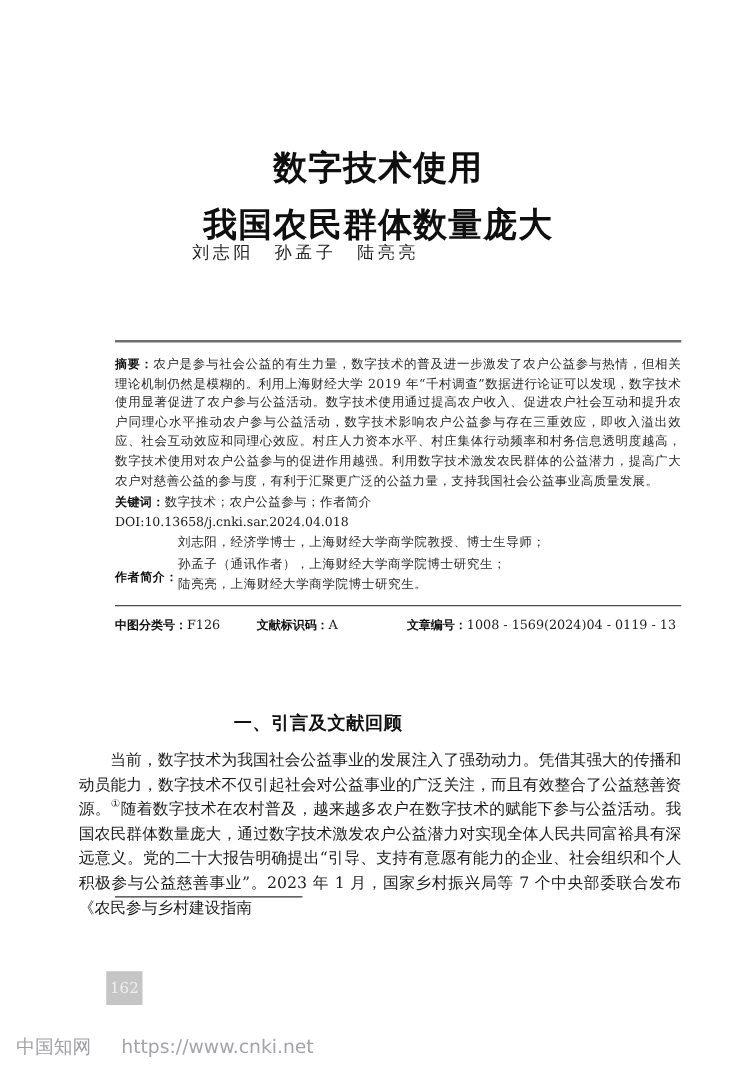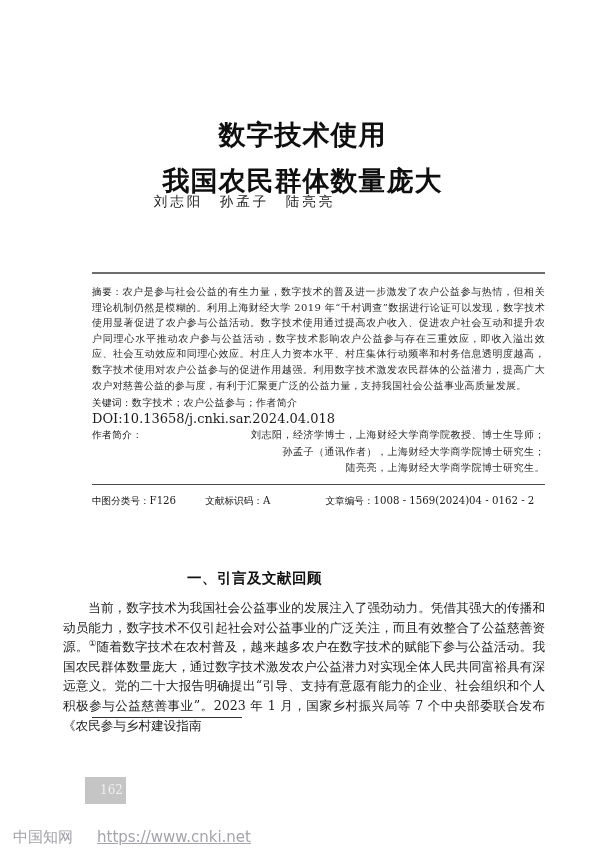--- a/index.html
+++ b/index.html
@@ -18,26 +18,26 @@
   .title-line { font-size: 27px; font-weight: 700; line-height: 46px; letter-spacing: 1px; color: #0f0f0f; }
   .authors { position: absolute; top: 193px; left: 0; width: 489px; text-align: center;
              font-size: 13.5px; letter-spacing: 3px; color: #222; }
 
   
   .front-block { position: absolute; left: 92px; width: 453px; top: 272px; }
   .front-rule-top { border-top: 2px solid #6e6e6e; }
   .front-rule-bottom { border-top: 1.5px solid #4a4a4a; margin-top: 8px; }
   .abstract { margin-top: 10px; font-size: 10px; line-height: 15.6px; text-align: justify;
               letter-spacing: 0.35px; color: #2b2b2b; }
-  .front-label { font-weight: 400; color: #111; font-family: "DejaVu Sans", "Liberation Sans", sans-serif; font-size: 9.6px; }
+  .front-label { font-weight: 700; color: #111; font-family: "DejaVu Sans", "Liberation Sans", sans-serif; font-size: 9.6px; margin-top: 28px; }
   .kw-line { margin-top: 2px; font-size: 10px; line-height: 16px; letter-spacing: 0.35px; color: #2b2b2b; }
-  .doi-line { font-size: 13px; line-height: 16px; color: #1c1c1c; }
+  .doi-line { font-size: 10px; line-height: 16px; color: #1c1c1c; }
   .bio { display: flex; font-size: 10px; line-height: 16.4px; letter-spacing: 0.5px; color: #2b2b2b; }
   .bio-label { flex: 0 0 auto; text-align: right; }
-  .bio-lines { flex: 1 1 auto; text-align: right; }
+  .bio-lines { flex: 1 1 auto; }
   .clc-row { padding-top: 9px; font-size: 10.2px; line-height: 14px; color: #1c1c1c; white-space: nowrap; }
   .clc-item { display: inline-block; }
   .clc-gap1 { margin-left: 26px; }
   .clc-gap2 { margin-left: 52px; }
 
   
   .section-heading { position: absolute; top: 569px; left: 0; width: 509px; text-align: center;
                      font-size: 14.5px; font-weight: 700; letter-spacing: 0.5px; color: #111;
                      font-family: "DejaVu Sans", "Liberation Sans", sans-serif; }
   .body-para { position: absolute; left: 63px; width: 482px; top: 598px;
@@ -49,26 +49,26 @@
   .footnote-rule { position: absolute; left: 92px; top: 717px; width: 150px; border-top: 1px solid #333; }
   .footnotes { position: absolute; left: 92px; width: 453px; top: 728px;
                font-size: 9.8px; line-height: 16.5px; color: #222; }
   .fund-line { letter-spacing: 1.1px; text-align: justify; }
   .note-line { letter-spacing: 0.5px; }
   .note-marker { margin-right: 8px; }
 
   
   .page-badge { position: absolute; left: 85px; top: 777px; width: 29px; height: 27px;
                 background: #c5c5c5; color: #efefef; font-size: 12px; line-height: 27px;
-                text-align: center; font-family: "DejaVu Serif", "Liberation Serif", serif; padding-left: 12px; }
+                text-align: center; font-family: "DejaVu Serif", "Liberation Serif", serif; }
 
   
   .watermark { position: absolute; left: 13px; top: 828px; font-size: 15px; color: #a0a0a6;
                font-family: "DejaVu Sans", "Liberation Sans", sans-serif; }
-  .watermark-url { margin-left: 24px; color: #a4a4aa; text-decoration: underline; }
+  .watermark-url { margin-left: 24px; color: #a4a4aa; }
 </style>
 </head>
 <body>
 
 <div class="page">
 
   <div class="title-block">
     <div class="title-line">数字技术使用</div>
     <div class="title-line">我国农民群体数量庞大</div>
   </div>
@@ -91,21 +91,21 @@
         <div>孙孟子（通讯作者），上海财经大学商学院博士研究生；</div>
         <div>陆亮亮，上海财经大学商学院博士研究生。</div>
       </div>
     </div>
 
     <div class="front-rule-bottom"></div>
 
     <div class="clc-row">
       <span class="clc-item"><span class="front-label">中图分类号：</span><span>F126</span></span>
       <span class="clc-item clc-gap1"><span class="front-label">文献标识码：</span><span>A</span></span>
-      <span class="clc-item clc-gap2"><span class="front-label">文章编号：</span><span>1008 - 1569(2024)04 - 0162 - 2</span></span>
+      <span class="clc-item clc-gap2"><span class="front-label">文章编号：</span><span>1008 - 1569(2024)04 - 0119 - 13</span></span>
     </div>
   </div>
 
   <div class="section-heading">一、引言及文献回顾</div>
 
   <div class="body-para"><span>当前，数字技术为我国社会公益事业的发展注入了强劲动力。凭借其强大的传播和动员能力，数字技术不仅引起社会对公益事业的广泛关注，而且有效整合了公益慈善资源。</span><sup>①</sup><span>随着数字技术在农村普及，越来越多农户在数字技术的赋能下参与公益活动。我国农民群体数量庞大，通过数字技术激发农户公益潜力对实现全体人民共同富裕具有深远意义。党的二十大报告明确提出“引导、支持有意愿有能力的企业、社会组织和个人积极参与公益慈善事业”。2023 年 1 月，国家乡村振兴局等 7 个中央部委联合发布《农民参与乡村建设指南</span></div>
 
   <div class="footnote-rule"></div>
 
   <div class="footnotes">

